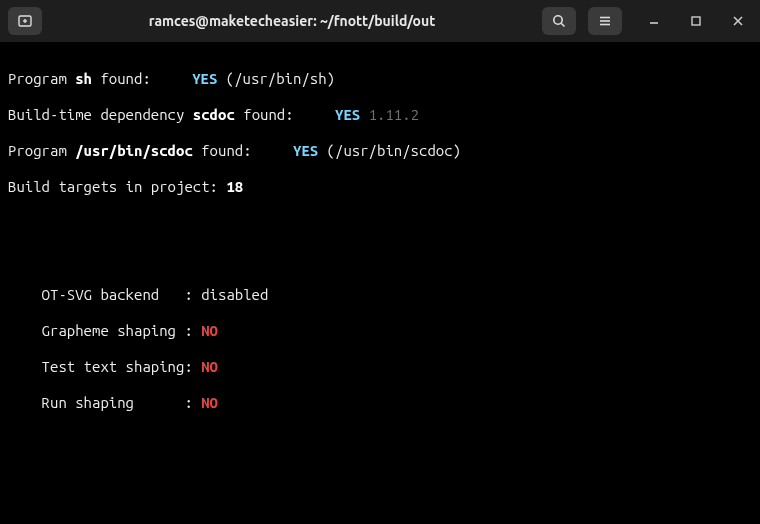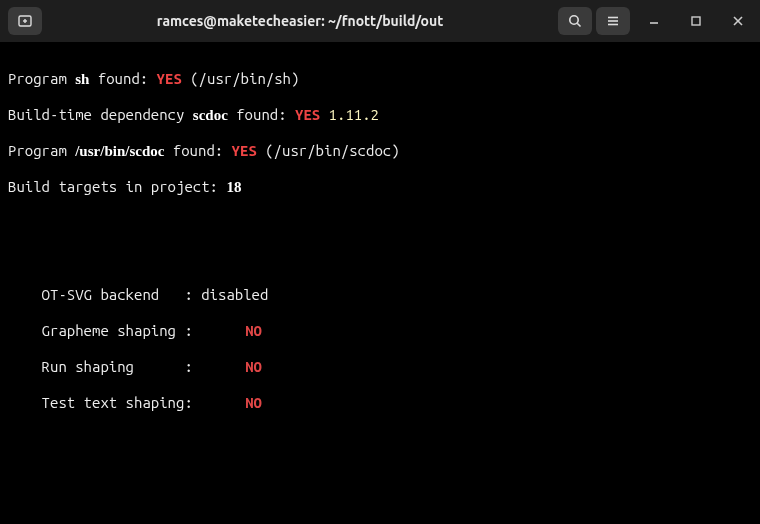--- a/index.html
+++ b/index.html
@@ -9,21 +9,21 @@
     font-family: 'Ubuntu Mono', 'DejaVu Sans Mono', monospace;
     font-size: 15px;
     line-height: 18px;
   }
   .titlebar {
     height: 42px;
     background: #1e1e1e;
     display: flex;
     align-items: center;
     padding: 0 8px;
-    gap: 4px;
+    gap: 12px;
   }
   .tb-btn {
     width: 34px;
     height: 28px;
     border-radius: 6px;
     display: flex;
     align-items: center;
     justify-content: center;
     color: #ddd;
     background: transparent;
@@ -47,25 +47,25 @@
     display: flex;
     align-items: center;
     justify-content: center;
     color: #ccc;
   }
   .terminal {
     padding: 10px 8px 8px 8px;
     color: #eee;
     white-space: pre;
   }
-  .bold { font-weight: bold; color: #fff; font-family: Liberation Serif, serif; }
-  .green { color: #fef9c3; }
-  .green-bold { color: #ef4444; font-weight: bold; }
+  .bold { font-weight: bold; color: #fff; }
+  .green { color: #737373; }
+  .green-bold { color: #7dd3fc; font-weight: bold; margin-left: 33px; }
   .teal { color: #1fb5ac; }
-  .red-bold { color: #e04646; font-weight: bold; margin-left: 44px; }
+  .red-bold { color: #e04646; font-weight: bold; }
   .line { min-height: 18px; }
 </style>
 </head>
 <body>
 
 <div class="titlebar">
   <div class="tb-btn boxed">
     <svg width="16" height="16" viewBox="0 0 16 16" fill="none" stroke="currentColor" stroke-width="1.4">
       <rect x="2" y="3" width="12" height="10" rx="1.5"></rect>
       <line x1="8" y1="6" x2="8" y2="10"></line>
@@ -108,22 +108,22 @@
 
 <div class="terminal">
 <div class="line"><span>Program </span><span class="bold">sh</span><span> found: </span><span class="green-bold">YES</span><span> (/usr/bin/sh)</span></div>
 <div class="line"><span>Build-time dependency </span><span class="bold">scdoc</span><span> found: </span><span class="green-bold">YES</span><span class="green"> 1.11.2</span></div>
 <div class="line"><span>Program </span><span class="bold">/usr/bin/scdoc</span><span> found: </span><span class="green-bold">YES</span><span> (/usr/bin/scdoc)</span></div>
 <div class="line"><span>Build targets in project: </span><span class="bold">18</span></div>
 <div class="line"></div>
 <div class="line"></div>
 <div class="line"><span>    OT-SVG backend   : disabled</span></div>
 <div class="line"><span>    Grapheme shaping : </span><span class="red-bold">NO</span></div>
+<div class="line"><span>    Test text shaping: </span><span class="red-bold">NO</span></div>
 <div class="line"><span>    Run shaping      : </span><span class="red-bold">NO</span></div>
-<div class="line"><span>    Test text shaping: </span><span class="red-bold">NO</span></div>
 <div class="line"></div>
 
 
 
 
 
 
 
 
 

